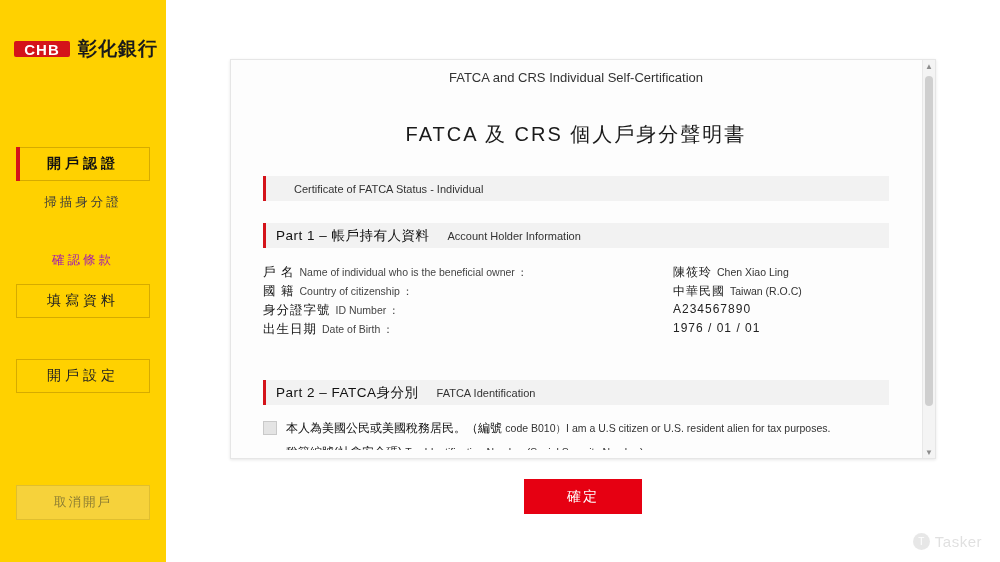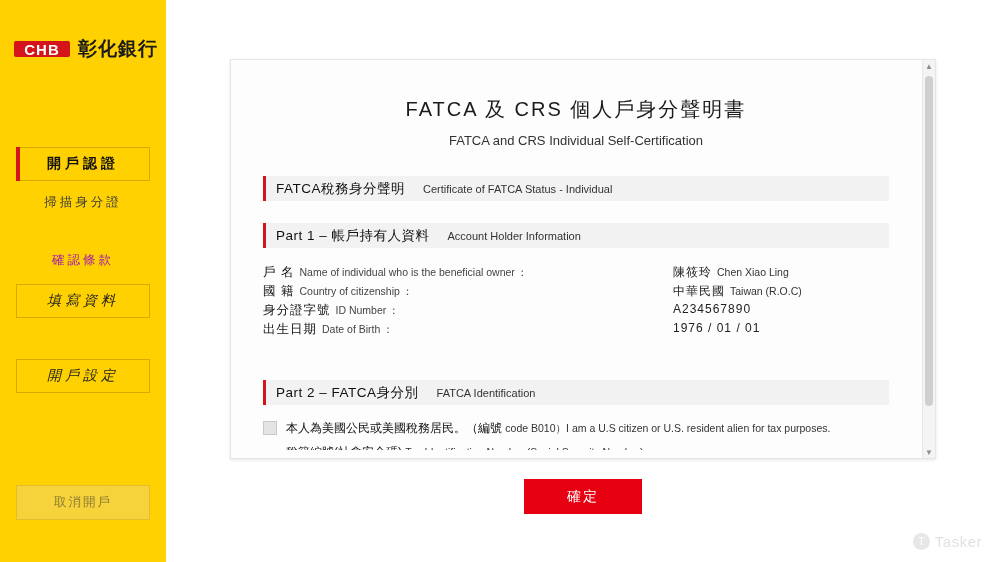--- a/index.html
+++ b/index.html
@@ -59,21 +59,20 @@
     display: flex;
     align-items: center;
     justify-content: center;
     font-size: 14px;
     letter-spacing: 4px;
     color: #222222;
   }
   .nav-item.boxed {
     border: 1px solid #d6ab00;
     background: #ffd100;
-    font-style: italic;
   }
   .nav-item.active {
     background: #ffd100;
     border: 1px solid #d6ab00;
     font-weight: bold;
     color: #111111;
   }
   .nav-item.active::before {
     content: "";
     position: absolute;
@@ -354,25 +353,24 @@
 
   <div id="cancel-btn">取消開戶</div>
 </div>
 
 <div id="main">
 
   <div id="doc-panel">
 
     <div id="doc-inner">
 
+      <div id="doc-title-en">FATCA and CRS Individual Self-Certification</div>
       <div id="doc-title-zh">FATCA 及 CRS 個人戶身分聲明書</div>
-      <div id="doc-title-en">FATCA and CRS Individual Self-Certification</div>
 
       <div class="section-head" id="sec-status">
-        <span class="sec-zh">FATCA稅務身分聲明</span>
         <span class="sec-en">Certificate of FATCA Status - Individual</span>
       </div>
 
       <div class="section-head" id="sec-part1">
         <span class="sec-zh">Part 1 – 帳戶持有人資料</span>
         <span class="sec-en">Account Holder Information</span>
       </div>
 
       <div id="fields">
 

